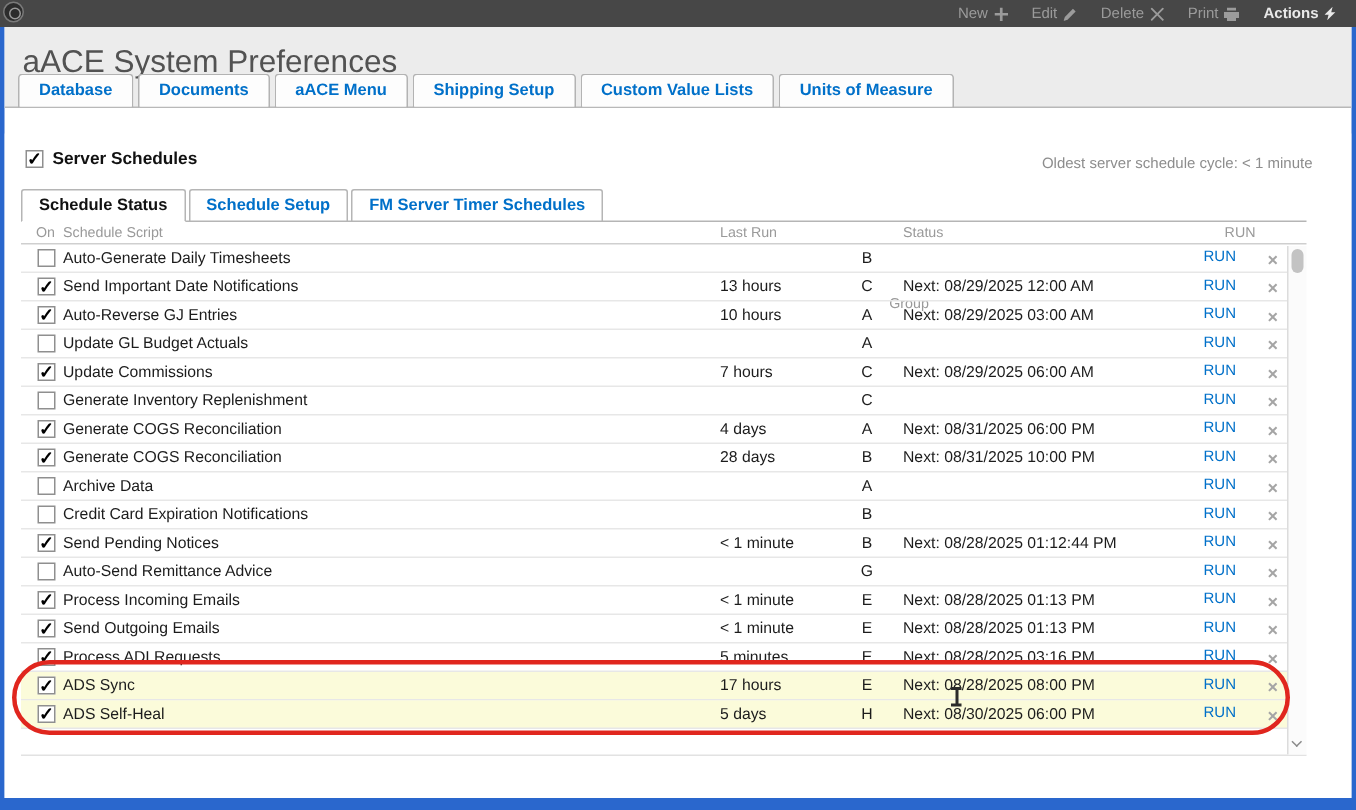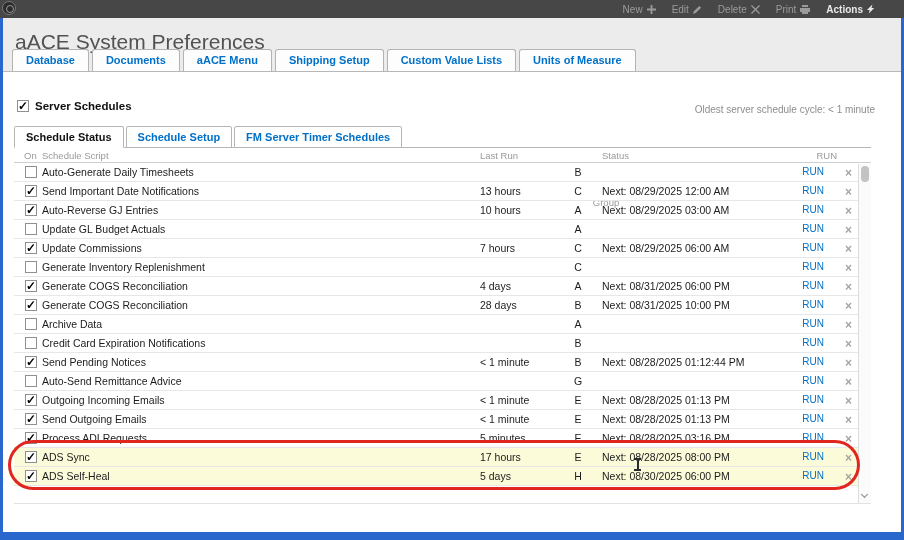--- a/index.html
+++ b/index.html
@@ -7,21 +7,21 @@
   body {
     width:904px; height:540px; position:relative; overflow:hidden;
     background:#2a67cd;
     font-family:"Liberation Sans", sans-serif;
   }
 
   
   .toolbar{
     position:absolute; top:0; left:0; width:904px; height:18px;
     background:#474747; display:flex; justify-content:flex-end; align-items:center;
-    gap:16px; padding-right:28px; z-index:6;
+    gap:16px; padding-right:12px; z-index:6;
   }
   .tbtn{ color:#9b9b9b; font-size:10px; display:flex; align-items:center; gap:4px; cursor:default;}
   .tbtn .ticon{ display:flex; align-items:center; }
   .tbtn.bright{ color:#e9e9e9; font-weight:bold; }
   .screen-dot{
     position:absolute; top:1px; left:2px; width:14px; height:14px; border-radius:50%;
     background:#2c2c2c; border:1px solid #7a7a7a; z-index:7;
   }
   .screen-dot::after{
     content:""; position:absolute; left:3px; top:3px; width:6px; height:6px;
@@ -304,21 +304,21 @@
             <span class="cb c-cb"></span>
             <span class="c-script">Auto-Send Remittance Advice</span>
             <span class="c-lastrun"></span>
             <span class="c-group">G</span>
             <span class="c-status"></span>
             <a class="c-run">RUN</a>
             <span class="c-x">×</span>
           </div>
           <div class="trow">
             <span class="cb c-cb">✓</span>
-            <span class="c-script">Outgoing Incoming Emails</span>
+            <span class="c-script">Process Incoming Emails</span>
             <span class="c-lastrun">&lt; 1 minute</span>
             <span class="c-group">E</span>
             <span class="c-status">Next: 08/28/2025 01:13 PM</span>
             <a class="c-run">RUN</a>
             <span class="c-x">×</span>
           </div>
           <div class="trow">
             <span class="cb c-cb">✓</span>
             <span class="c-script">Send Outgoing Emails</span>
             <span class="c-lastrun">&lt; 1 minute</span>

